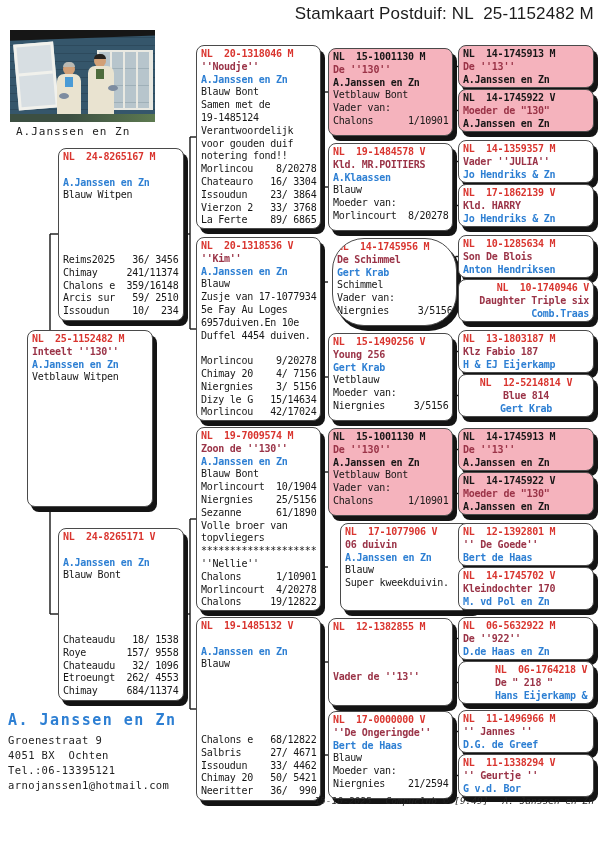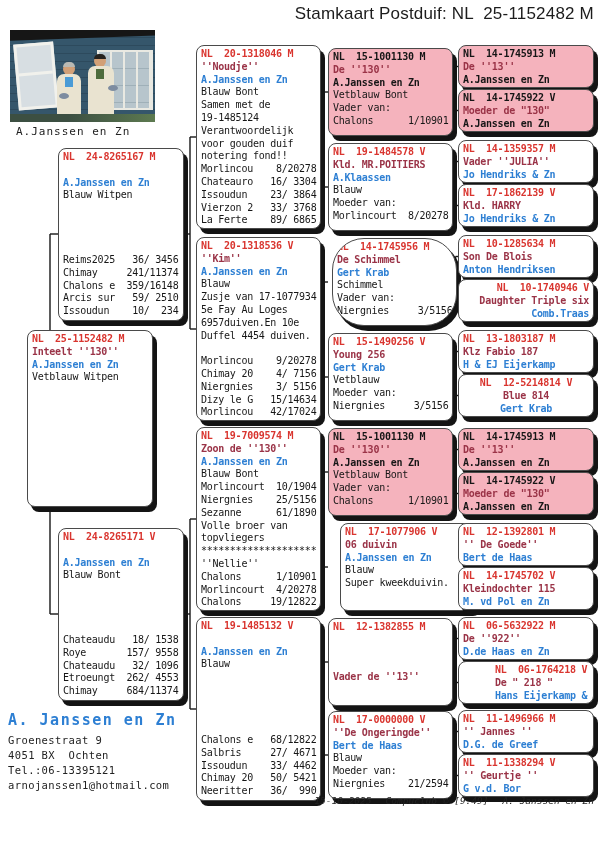--- a/index.html
+++ b/index.html
@@ -170,21 +170,21 @@
       <div class="pbox pink" style="left: 458px; top: 89px; width: 136px; height: 43px;"><div class="ln l-kb">NL  14-1745922 V</div><div class="ln l-nm">Moeder de "130"</div><div class="ln l-kb">A.Janssen en Zn</div></div>
       <div class="pbox" style="left: 458px; top: 140px; width: 136px; height: 43px;"><div class="ln l-id">NL  14-1359357 M</div><div class="ln l-nm">Vader ''JULIA''</div><div class="ln l-ow">Jo Hendriks &amp; Zn</div></div>
       <div class="pbox" style="left: 458px; top: 184px; width: 136px; height: 43px;"><div class="ln l-id">NL  17-1862139 V</div><div class="ln l-nm">Kld. HARRY</div><div class="ln l-ow">Jo Hendriks &amp; Zn</div></div>
       <div class="pbox" style="left: 458px; top: 235px; width: 136px; height: 43px;"><div class="ln l-id">NL  10-1285634 M</div><div class="ln l-nm">Son De Blois</div><div class="ln l-ow">Anton Hendriksen</div></div>
       <div class="pbox" style="left: 458px; top: 279px; width: 136px; height: 43px; text-align: right;"><div class="ln l-id">NL  10-1740946 V</div><div class="ln l-nm">Daughter Triple six</div><div class="ln l-ow">Comb.Traas</div></div>
       <div class="pbox" style="left: 458px; top: 330px; width: 136px; height: 43px;"><div class="ln l-id">NL  13-1803187 M</div><div class="ln l-nm">Klz Fabio 187</div><div class="ln l-ow">H &amp; EJ Eijerkamp</div></div>
       <div class="pbox" style="left: 458px; top: 374px; width: 136px; height: 43px; align-items: center;"><div class="ln l-id">NL  12-5214814 V</div><div class="ln l-nm">Blue 814</div><div class="ln l-ow">Gert Krab</div></div>
       <div class="pbox pink" style="left: 458px; top: 428px; width: 136px; height: 43px;"><div class="ln l-kb">NL  14-1745913 M</div><div class="ln l-nm">De ''13''</div><div class="ln l-kb">A.Janssen en Zn</div></div>
       <div class="pbox pink" style="left: 458px; top: 472px; width: 136px; height: 43px;"><div class="ln l-kb">NL  14-1745922 V</div><div class="ln l-nm">Moeder de "130"</div><div class="ln l-kb">A.Janssen en Zn</div></div>
       <div class="pbox" style="left: 458px; top: 523px; width: 136px; height: 43px;"><div class="ln l-id">NL  12-1392801 M</div><div class="ln l-nm">'' De Goede''</div><div class="ln l-ow">Bert de Haas</div></div>
-      <div class="pbox" style="left: 458px; top: 567px; width: 136px; height: 43px;"><div class="ln l-id">NL  14-1745702 V</div><div class="ln l-nm">Kleindochter 115</div><div class="ln l-ow">M. vd Pol en Zn</div></div>
+      <div class="pbox" style="left: 458px; top: 567px; width: 136px; height: 43px;"><div class="ln l-id">NL  14-1745702 V</div><div class="ln l-nm">Kleindochter 170</div><div class="ln l-ow">M. vd Pol en Zn</div></div>
       <div class="pbox" style="left: 458px; top: 617px; width: 136px; height: 43px;"><div class="ln l-id">NL  06-5632922 M</div><div class="ln l-nm">De ''922''</div><div class="ln l-ow">D.de Haas en Zn</div></div>
       <div class="pbox" style="left: 458px; top: 661px; width: 136px; height: 43px; padding-left: 36px;"><div class="ln l-id">NL  06-1764218 V</div><div class="ln l-nm">De " 218 "</div><div class="ln l-ow">Hans Eijerkamp &amp; Znn</div></div>
       <div class="pbox" style="left: 458px; top: 710px; width: 136px; height: 43px;"><div class="ln l-id">NL  11-1496966 M</div><div class="ln l-nm">'' Jannes ''</div><div class="ln l-ow">D.G. de Greef</div></div>
       <div class="pbox" style="left: 458px; top: 754px; width: 136px; height: 43px;"><div class="ln l-id">NL  11-1338294 V</div><div class="ln l-nm">'' Geurtje ''</div><div class="ln l-ow">G v.d. Bor</div></div>
     </div>
 
   <div id="addr">
     <div class="nm">A. Janssen en Zn</div>
     <div class="al">Groenestraat 9</div>
     <div class="al">4051 BX  Ochten</div>

